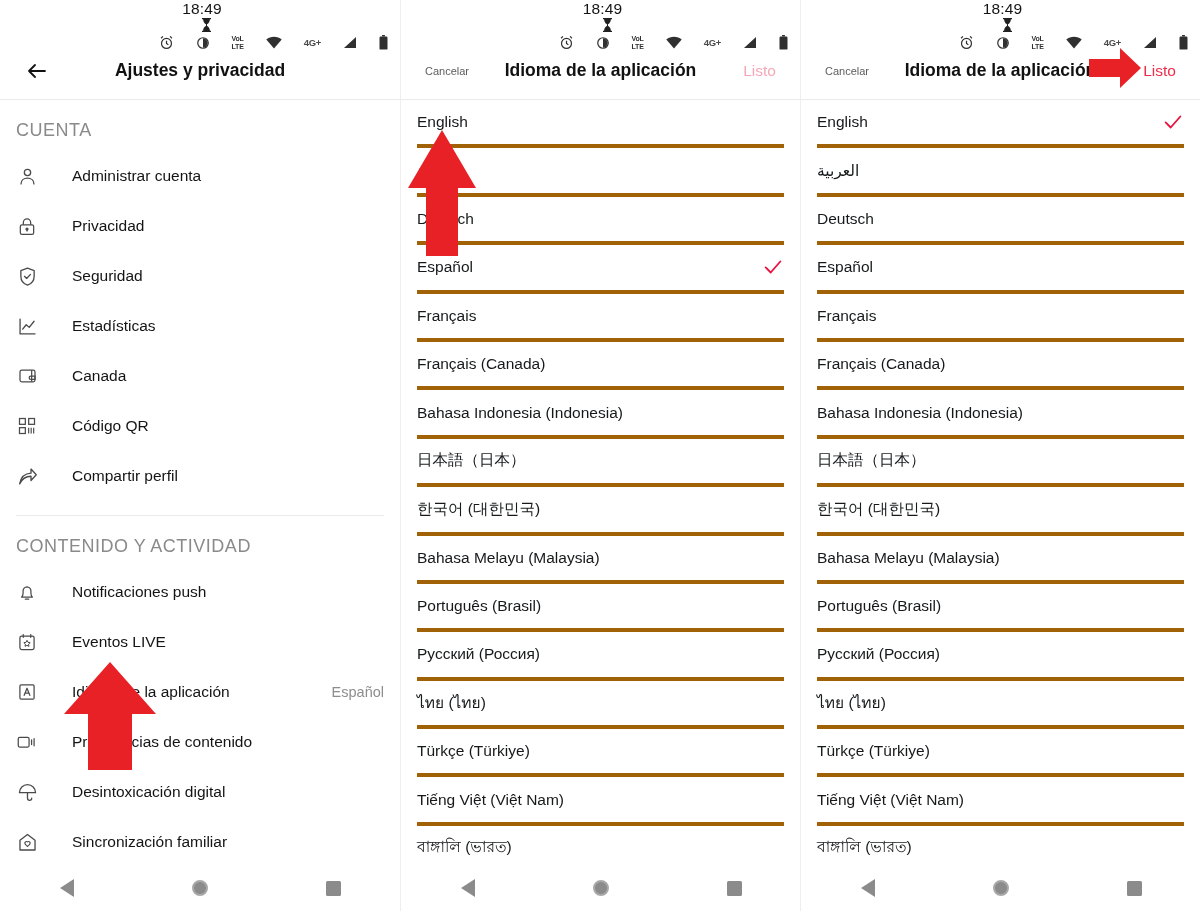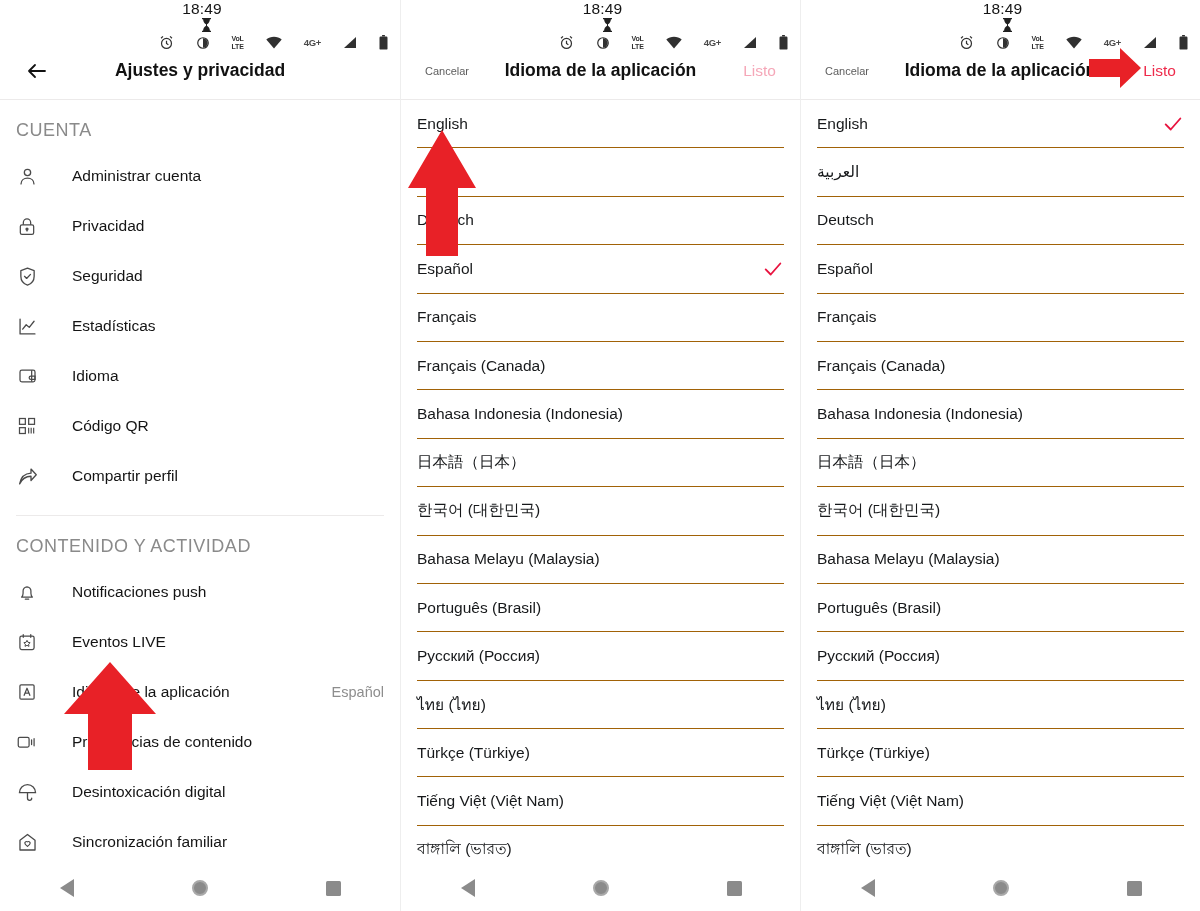--- a/index.html
+++ b/index.html
@@ -95,21 +95,21 @@
     height: 1px; background: #eceaea;
     margin: 14px 16px 0 16px;
   }
 
   
   .lang-list { padding-top: 0; }
   .lang-row {
     height: 48.4px;
     display: flex; align-items: center;
     margin: 0 16px;
-    border-bottom: 1px solid #a16207;
+    border-bottom: 4px solid #a16207;
     cursor: pointer;
   }
   .lang-name { font-size: 15.5px; color: #16181a; }
   .lang-name.rtl { direction: rtl; }
   .lang-check {
     margin-left: auto;
     width: 22px; height: 22px;
     color: #e8133f;
     display: none;
   }
@@ -243,21 +243,21 @@
           <span class="setting-label">Estadísticas</span>
         </div>
         <div class="setting-row">
           <span class="setting-icon">
             <svg width="21" height="20" viewBox="0 0 24 24" fill="none" stroke="currentColor" stroke-width="1.5">
               <rect x="3" y="5" width="18" height="14" rx="2.2"></rect>
               <path d="M16 12h5v4h-5a2 2 0 010-4z" fill="none"></path>
               <path d="M17 5v14"></path>
             </svg>
           </span>
-          <span class="setting-label">Idioma</span>
+          <span class="setting-label">Canada</span>
         </div>
         <div class="setting-row">
           <span class="setting-icon">
             <svg width="20" height="20" viewBox="0 0 24 24" fill="none" stroke="currentColor" stroke-width="1.5">
               <rect x="3" y="3" width="7" height="7"></rect>
               <rect x="14" y="3" width="7" height="7"></rect>
               <rect x="3" y="14" width="7" height="7"></rect>
               <path d="M14 14v7M17 14v7M20 14v7" stroke-width="1.4"></path>
             </svg>
           </span>

